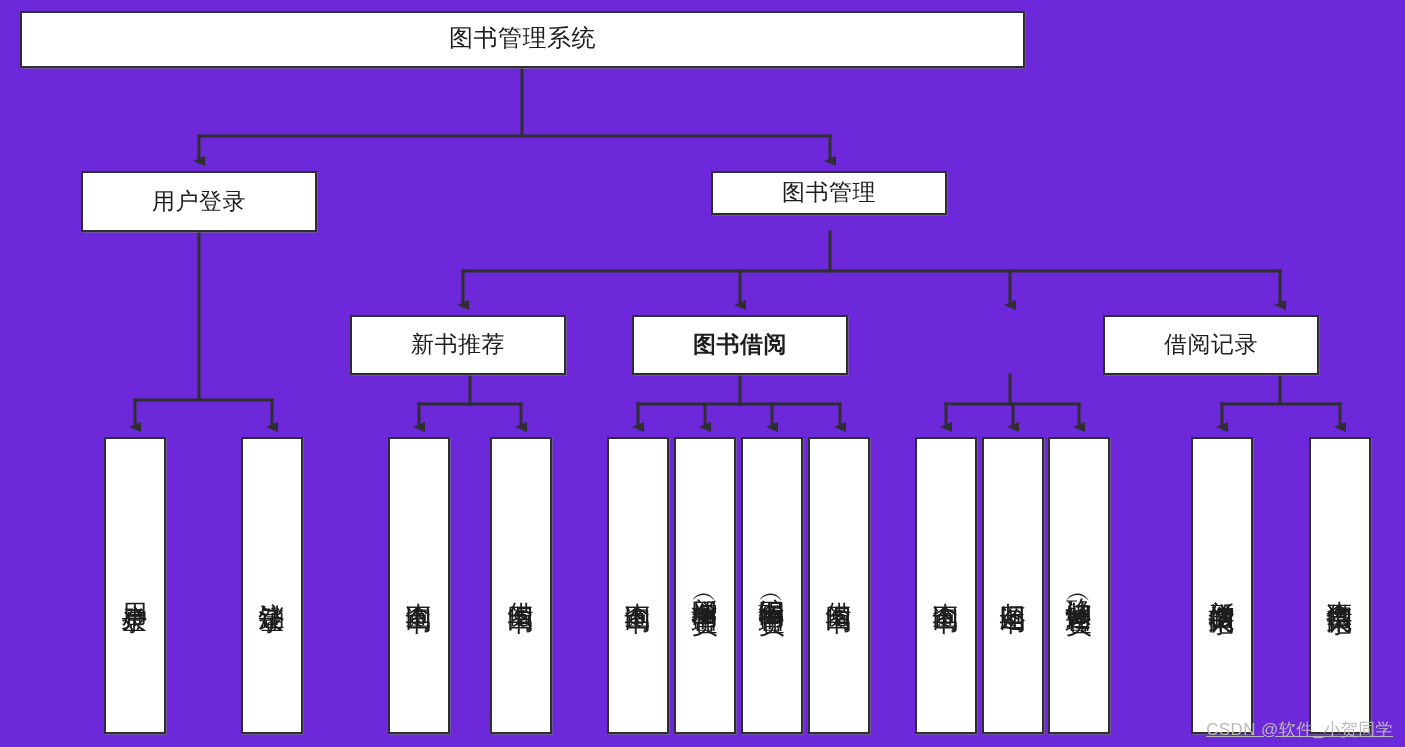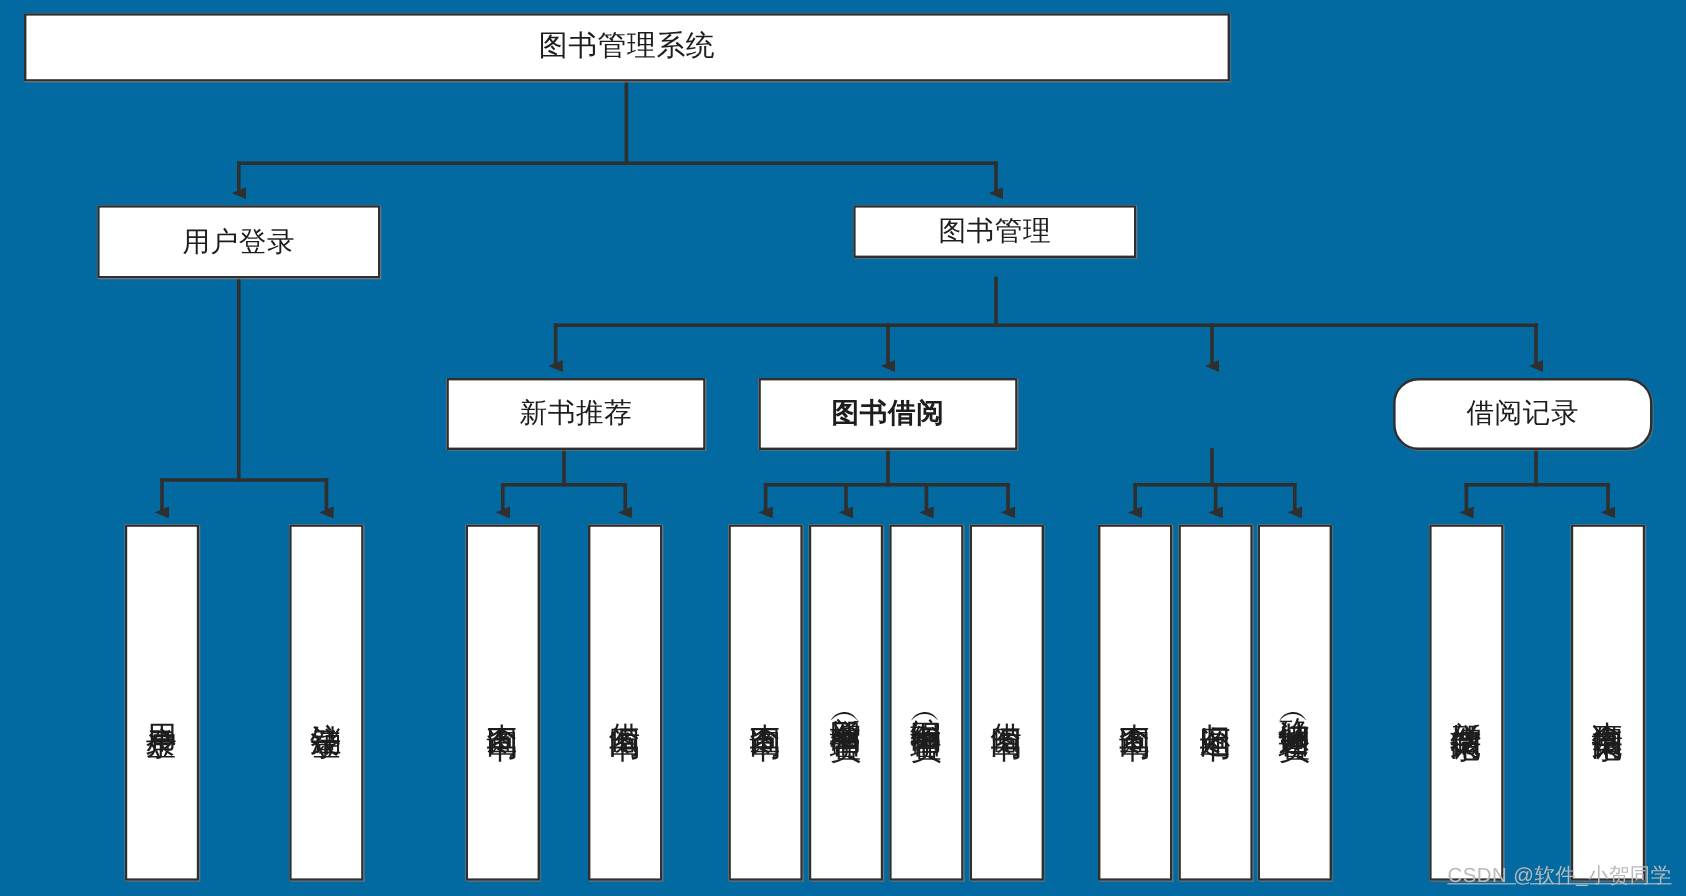--- a/index.html
+++ b/index.html
@@ -7,21 +7,21 @@
     padding: 0;
     background: #ffffff;
   }
   body {
     font-family: "Liberation Sans", "DejaVu Sans", sans-serif;
   }
   #canvas {
     position: relative;
     width: 1405px;
     height: 747px;
-    background: #0369a1;
+    background: #6d28d9;
     overflow: hidden;
   }
   svg.wires {
     position: absolute;
     left: 0;
     top: 0;
     width: 1405px;
     height: 747px;
     pointer-events: none;
   }
@@ -135,27 +135,27 @@
     <span class="lbl">图书管理系统</span>
   </div>
 
   <div class="node horiz" style="left:81px; top:171px; width:236px; height:61px;">
     <span class="lbl">用户登录</span>
   </div>
   <div class="node horiz" style="left:711px; top:171px; width:236px; height:44px;">
     <span class="lbl">图书管理</span>
   </div>
 
-  <div class="node horiz" style="left:372px; top:315px; width:216px; height:60px;">
+  <div class="node horiz" style="left:350px; top:315px; width:216px; height:60px;">
     <span class="lbl">新书推荐</span>
   </div>
   <div class="node horiz" style="left:632px; top:315px; width:216px; height:60px;font-weight:bold;">
     <span class="lbl">图书借阅</span>
   </div>
-  <div class="node horiz" style="left:1161px; top:315px; width:216px; height:60px;border-radius:21px;">
+  <div class="node horiz" style="left:1103px; top:315px; width:216px; height:60px;">
     <span class="lbl">借阅记录</span>
   </div>
 
   <div class="node vert" style="left:104px; top:437px; width:62px; height:297px;">
     <span class="lbl">用户登录</span>
   </div>
   <div class="node vert" style="left:241px; top:437px; width:62px; height:297px;">
     <span class="lbl">注销登录</span>
   </div>
 

